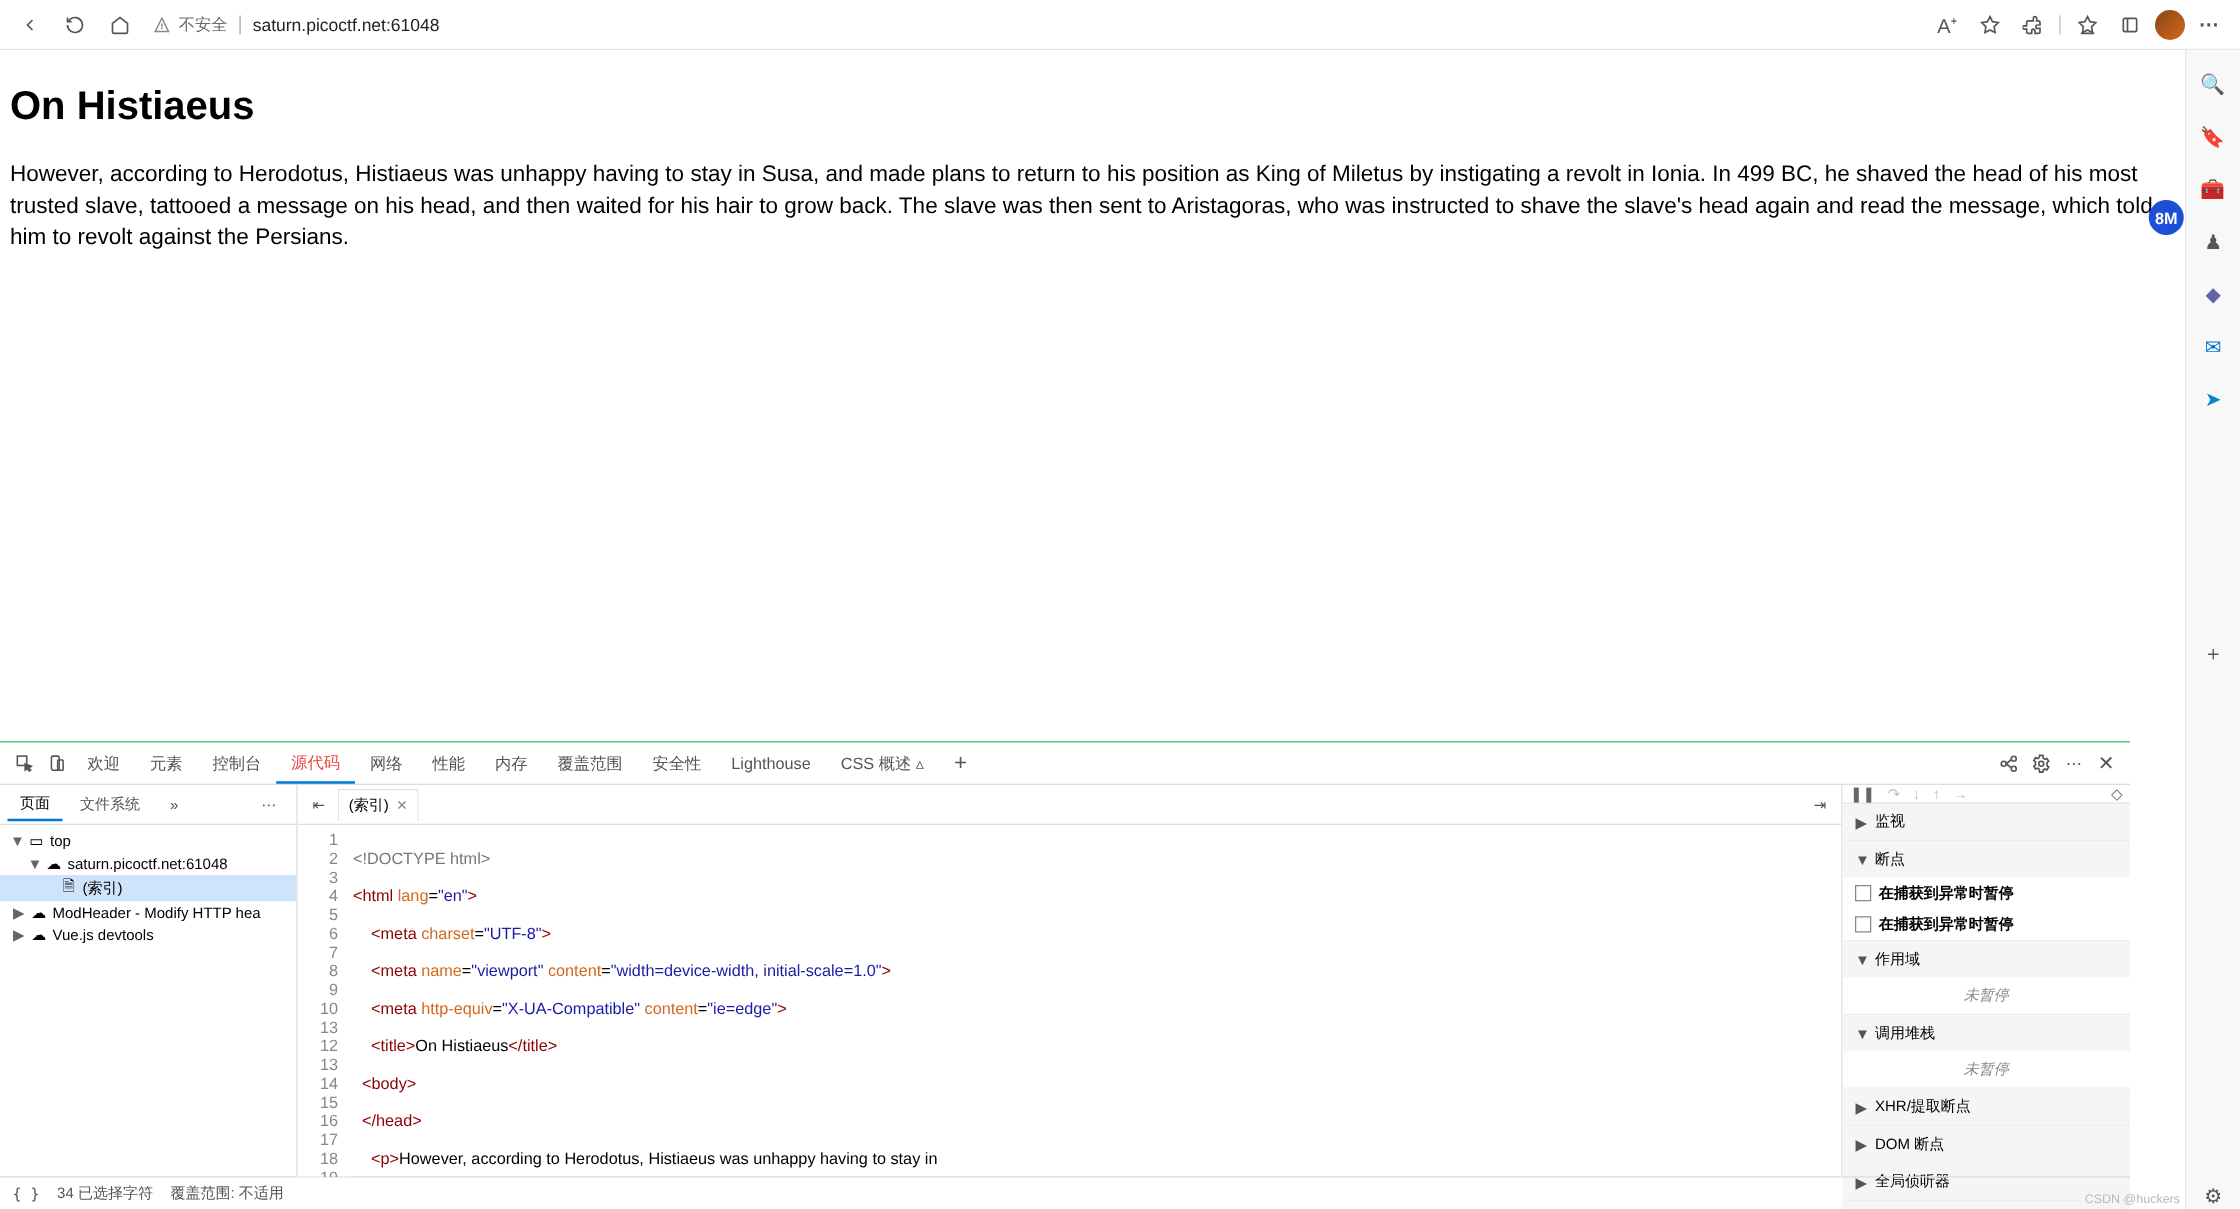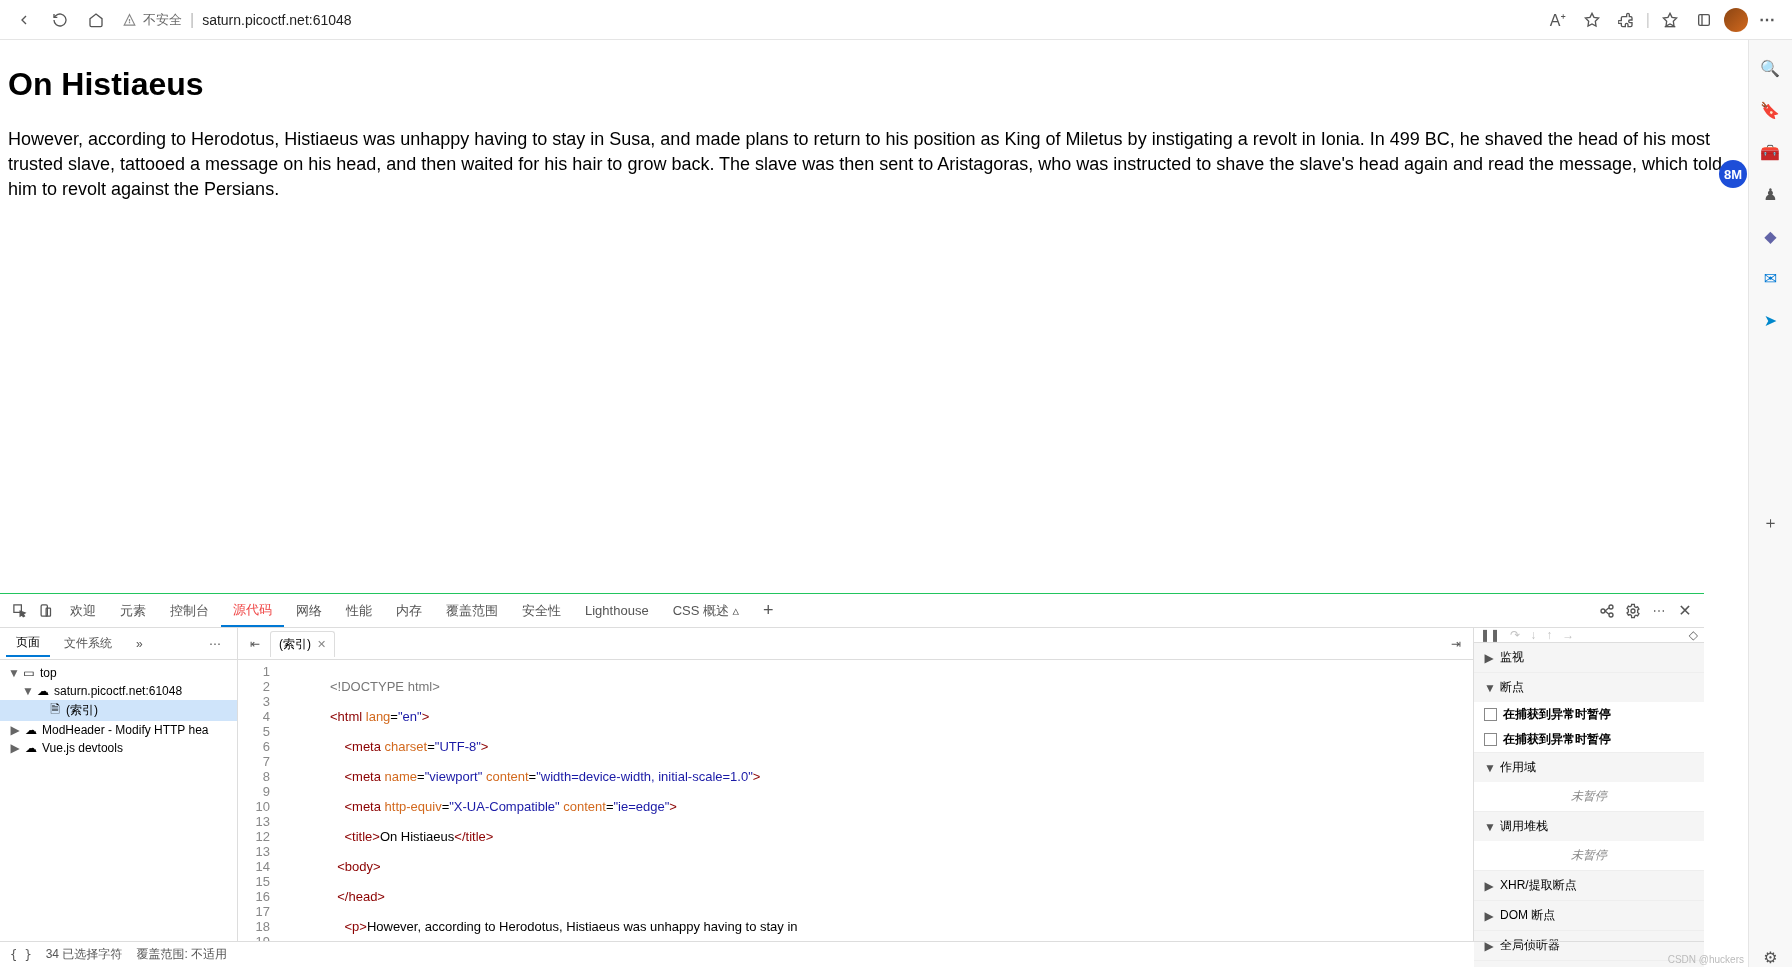--- a/index.html
+++ b/index.html
@@ -46,21 +46,21 @@
 .tri{display:inline-block;width:10px;text-align:center;color:#666;}
 .ic{width:14px;height:14px;display:inline-flex;align-items:center;justify-content:center;}
 
 .dt-center{flex:1;display:flex;flex-direction:column;min-width:0;border-right:1px solid #ddd;}
 .dt-center-tabs{height:32px;display:flex;align-items:center;border-bottom:1px solid #ddd;font-size:12px;padding:0 4px;gap:2px;}
 .file-tab{display:flex;align-items:center;gap:6px;padding:4px 8px;background:#fff;border:1px solid #ddd;border-bottom:none;border-radius:3px 3px 0 0;}
 .file-tab .x{color:#888;font-size:11px;}
 .code-area{flex:1;display:flex;overflow:auto;font-family:Consolas,Menlo,monospace;font-size:13px;line-height:15px;position:relative;}
 .gutter{width:40px;text-align:right;color:#888;padding:4px 8px 4px 0;user-select:none;background:#fff;}
 .gutter div{height:15px;}
-.code{flex:1;padding:4px 0;white-space:pre;color:#000;margin-left:48px;}
+.code{flex:1;padding:4px 0;white-space:pre;color:#000;}
 .code div{height:15px;padding-left:4px;}
 .c-doctype{color:#777;}
 .c-tag{color:#8b0000;}
 .c-attr{color:#d2691e;}
 .c-str{color:#1a1aa6;}
 .c-text{color:#000;}
 
 .dt-right{width:230px;display:flex;flex-direction:column;font-size:12px;}
 .dbg-toolbar{height:32px;border-bottom:1px solid #ddd;display:flex;align-items:center;padding:0 6px;gap:10px;color:#666;}
 .dbg-toolbar .sp{flex:1;}

